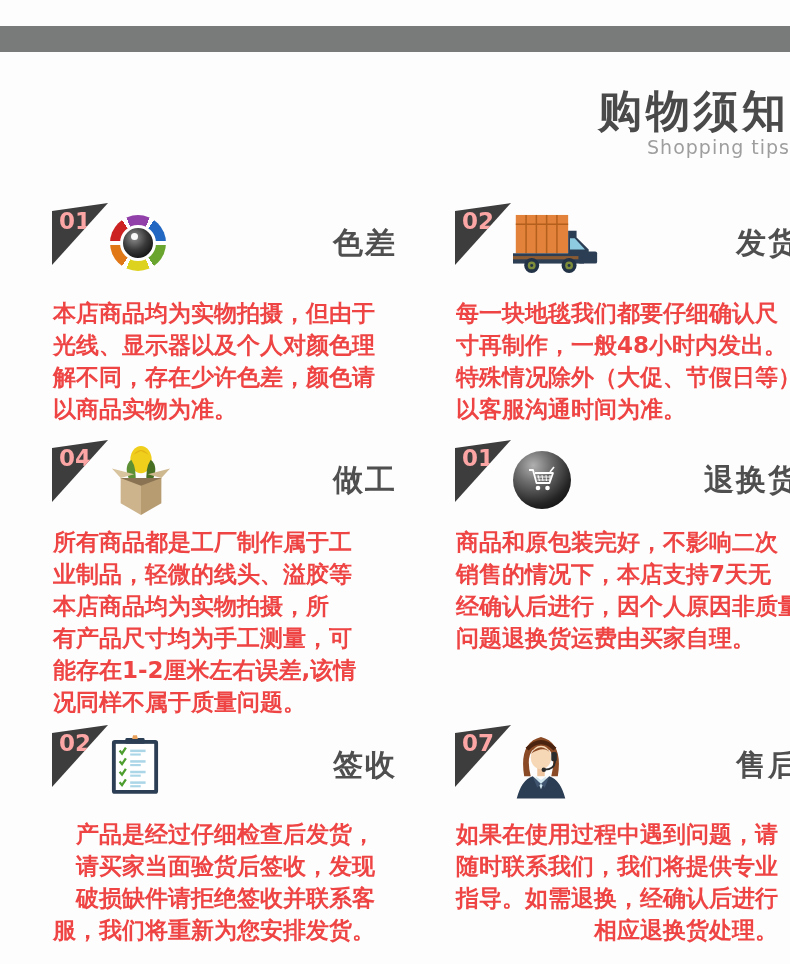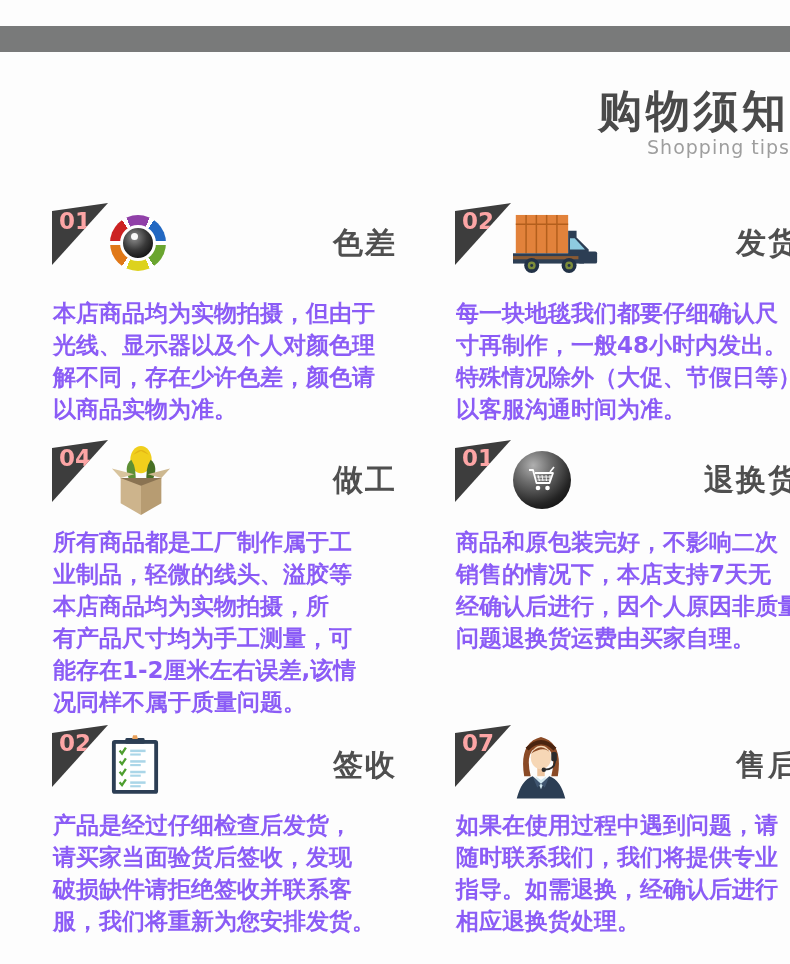--- a/index.html
+++ b/index.html
@@ -30,23 +30,23 @@
     background:#3d3d3d; clip-path:polygon(0 13%, 100% 0, 0 100%);
     color:#fca5a5; font-weight:bold; font-size:23px; padding:5px 0 0 7px;
   }
   .hdr {
     position:absolute; left:58px; right:0; top:0; height:80px;
     display:flex; align-items:center; justify-content:space-between; gap:16px;
   }
   .sec-title { font-size:30px; font-weight:600; color:#4f4f4f; letter-spacing:2px; white-space:nowrap; }
   .body {
     position:absolute; left:1px; font-size:23px; line-height:32px;
-    color:#8b5cf6; font-weight:600; white-space:pre;
-  }
-  .row1 .body { top:94px; } .row2 .body { top:86px; } .row3 .body { top:84px; }
+    color:#ef4444; font-weight:600; white-space:pre;
+  }
+  .row1 .body { top:94px; } .row2 .body { top:86px; } .row3 .body { top:93px;text-align:right; }
   .icon-box { flex:0 0 auto; display:flex; align-items:center; justify-content:center; }
   
   .wheel { position:relative; width:56px; height:56px; border-radius:50%;
     background:conic-gradient(from -25deg,
       #9040a8 0deg 50deg,   #fff 50deg 60deg,
       #2268c2 60deg 110deg, #fff 110deg 120deg,
       #6aa52f 120deg 170deg,#fff 170deg 180deg,
       #ddd21e 180deg 230deg,#fff 230deg 240deg,
       #e07818 240deg 290deg,#fff 290deg 300deg,
       #cc2222 300deg 350deg,#fff 350deg 360deg); }

